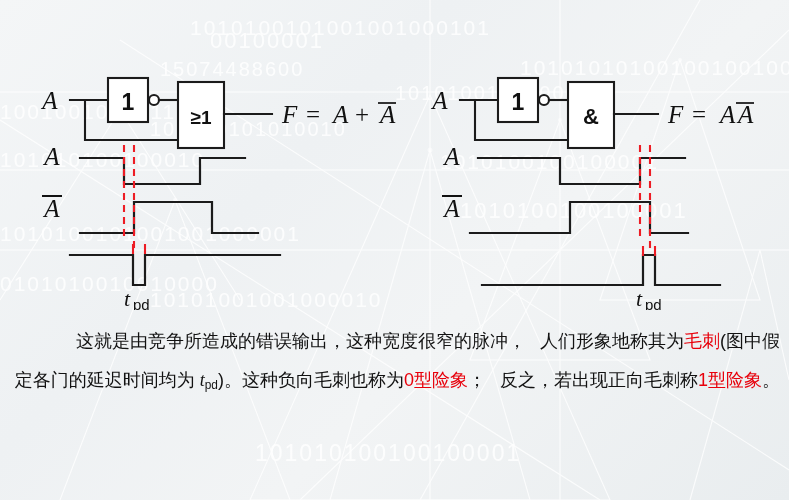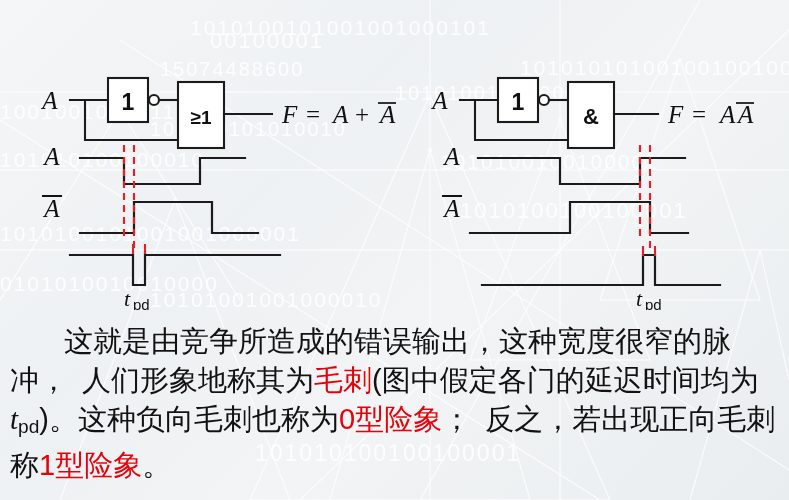--- a/index.html
+++ b/index.html
@@ -48,25 +48,26 @@
     position: absolute;
     top: 62px;
   }
   .fig svg { display: block; }
   
   .body-text {
     position: absolute;
     left: 10px;
     top: 322px;
     width: 770px;
-    font-size: 29px;
+    font-size: 18px;
     line-height: 39px;
     color: #121212;
     text-indent: 54px;
     font-family: "Liberation Sans", "DejaVu Sans", sans-serif;
+    text-align: right;
   }
   .hl { color: #e8000b; }
   .ital { font-family: "Liberation Serif", "DejaVu Serif", serif; font-style: italic; }
   .sub { font-size: 0.66em; vertical-align: -0.22em; font-style: normal;
          font-family: "Liberation Sans","DejaVu Sans",sans-serif; }
   .nbsp-gap { display:inline-block; width:14px; }
 </style>
 </head>
 <body>
 

